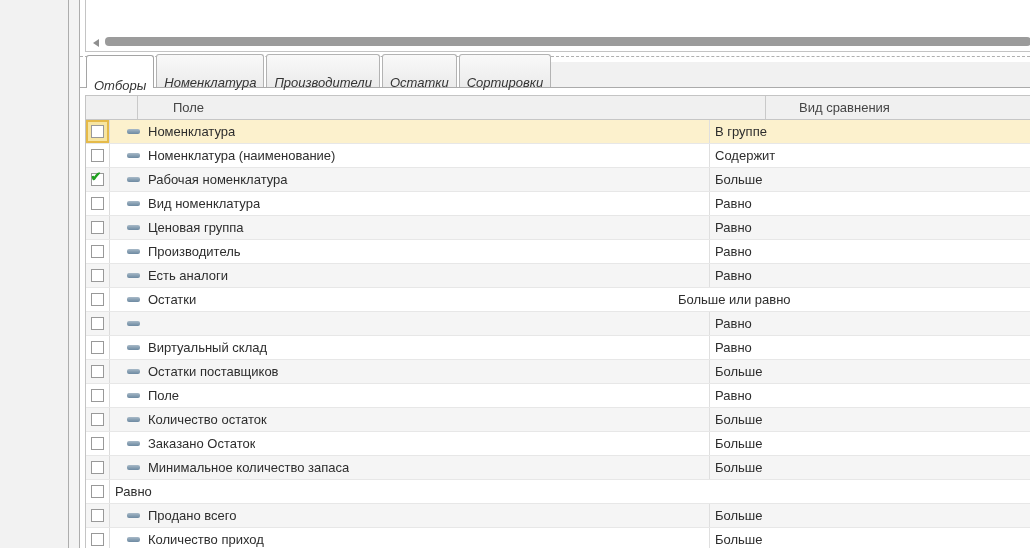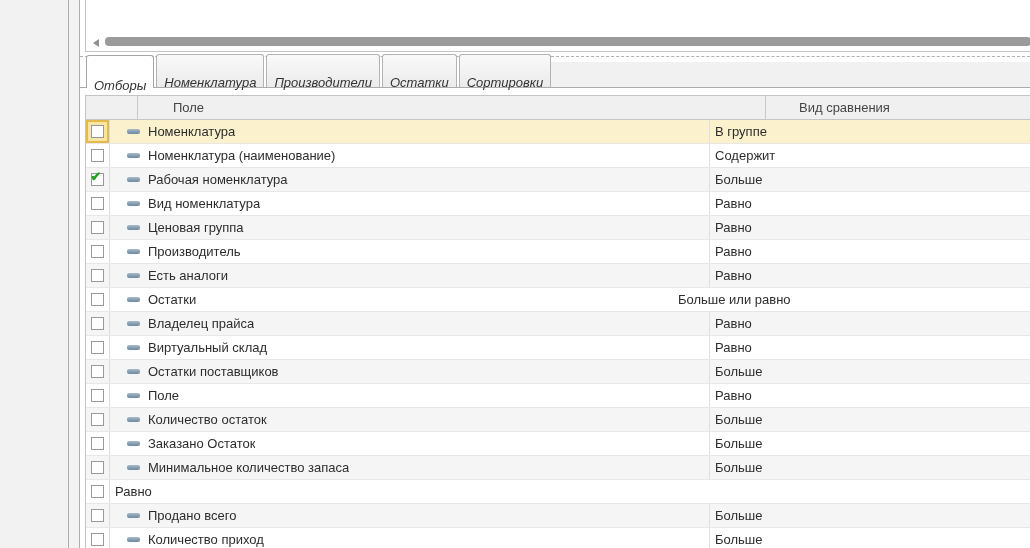--- a/index.html
+++ b/index.html
@@ -234,21 +234,20 @@
   </div>
 
   <div class="row">
     <div class="cell cell-check">
       <span class="checkbox">
         
       </span>
     </div>
     <div class="cell cell-field">
       <span class="dash-icon"></span>
-      <span class="fieldtext">Владелец прайса</span>
     </div>
     <div class="cell cell-value">
       <span class="val">Равно</span>
     </div>
   </div>
 
   <div class="row">
     <div class="cell cell-check">
       <span class="checkbox">
         

